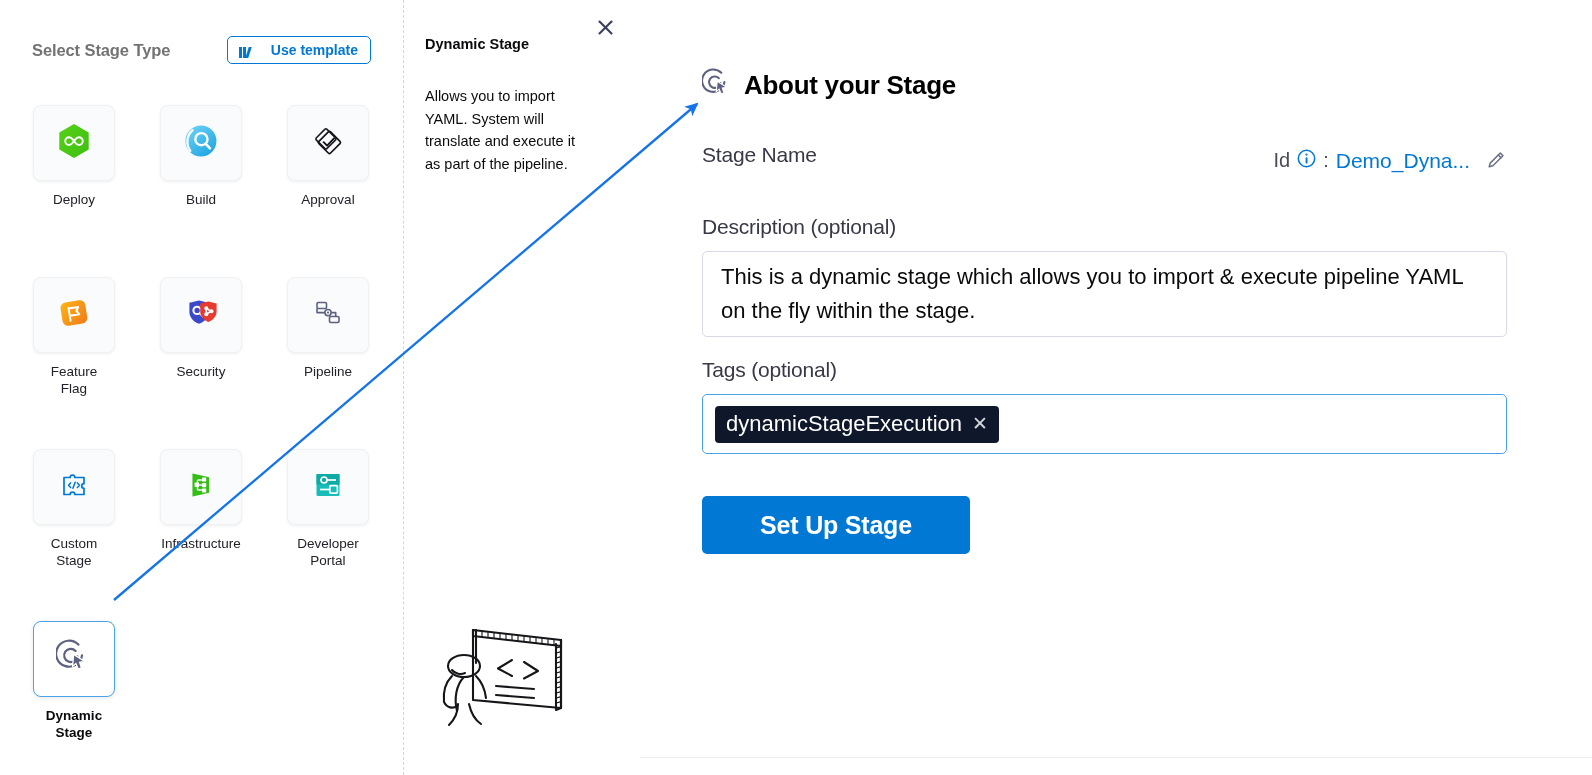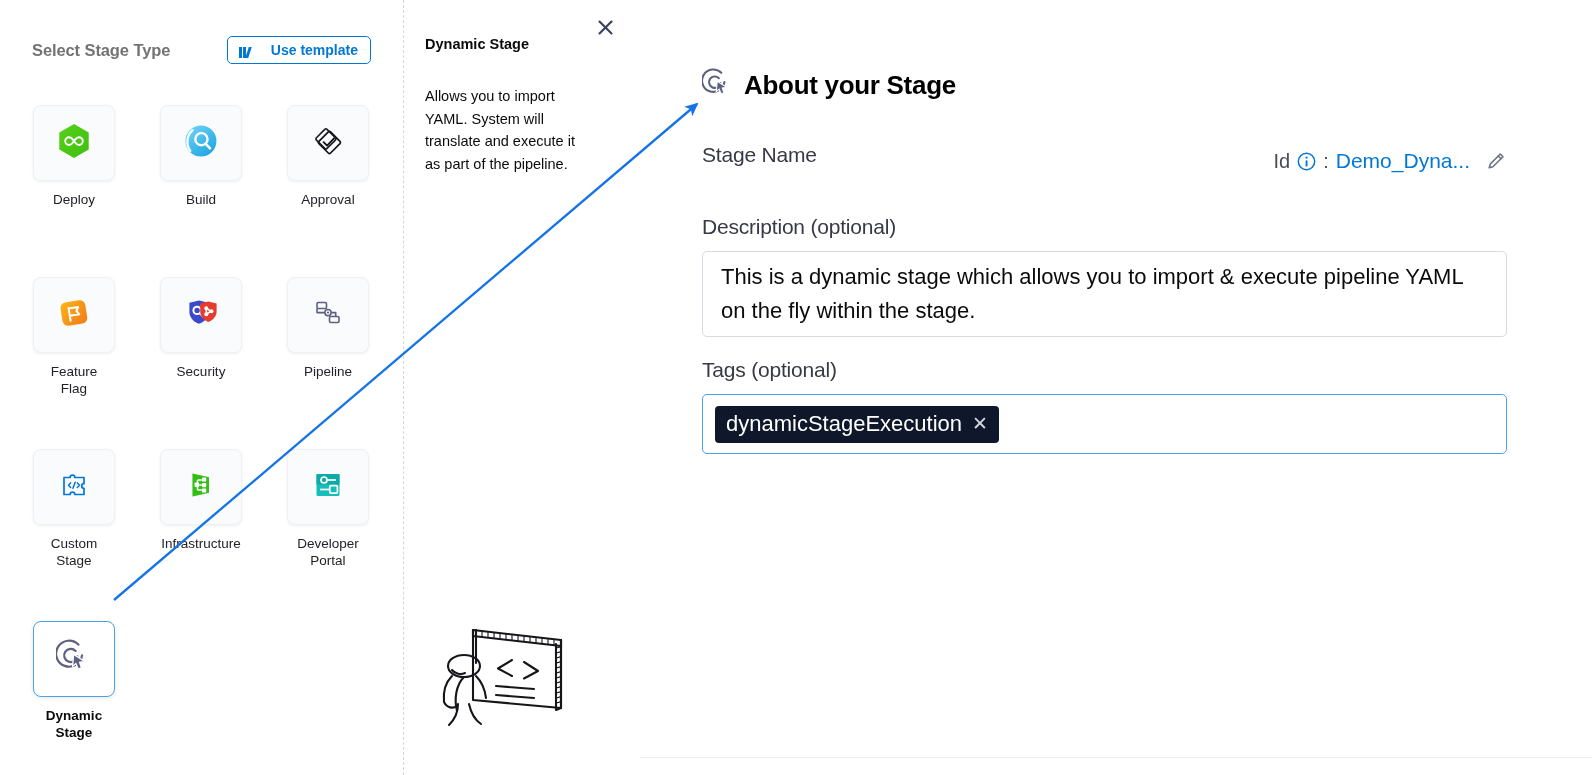--- a/index.html
+++ b/index.html
@@ -190,21 +190,21 @@
     height: 30px;
   }
   .field-label {
     font-size: 21px;
     color: #383946;
     letter-spacing: -0.2px;
     white-space: nowrap;
   }
   #id-group {
     display: flex;
-    align-items: center;
+    align-items: flex-start;
     gap: 7px;
     max-width: 330px;
     margin-top: 12px;
   }
   #id-word { font-size: 20px; color: #4a4c57; }
   #id-colon { font-size: 20px; color: #4a4c57; }
   #id-value {
     font-size: 21px;
     color: #0278d5;
     white-space: nowrap;
@@ -657,20 +657,21 @@
     <div class="field-row">
       <span class="field-label">Tags (optional)</span>
     </div>
     <div id="tags-box">
       <span class="tag-chip">
         <span>dynamicStageExecution</span>
         <span class="chip-x">✕</span>
       </span>
     </div>
 
+    <button id="setup-btn">Set Up Stage</button>
   </div>
 </div>
 
 <div id="bottom-divider"></div>
 
 <svg id="arrow-overlay">
   <defs>
     <marker id="arrowhead" markerWidth="7" markerHeight="7" refX="5.4" refY="3.1" orient="auto">
       <path d="M0.4,0.4 L6.2,3.1 L0.4,5.8 L1.9,3.1 Z" fill="#1473e6"></path>
     </marker>

